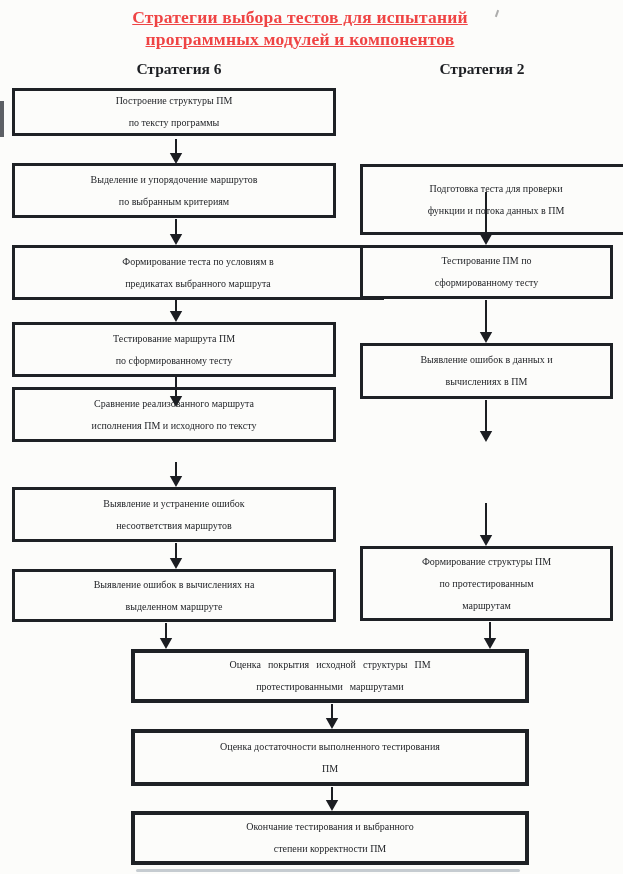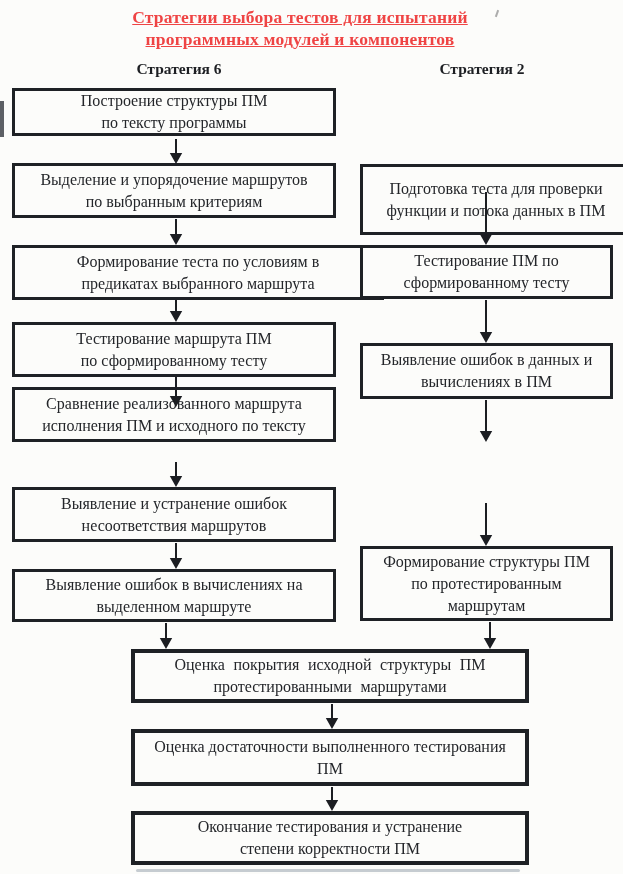--- a/index.html
+++ b/index.html
@@ -42,21 +42,21 @@
   #hdr2 { left: 392px; }
   .box {
     position: absolute;
     box-sizing: border-box;
     border: 3px solid #1e2125;
     background: #fcfcfa;
     display: flex;
     align-items: center;
     justify-content: center;
     text-align: center;
-    font-size: 16px;
+    font-size: 10px;
     line-height: 22px;
     white-space: pre-line;
     color: #24262a;
     padding: 10px 6px;
   }
   .box.thick { border-width: 4px; }
   .box.wide-words { word-spacing: 4.5px; }
   .arrows {
     position: absolute;
     top: 0;
@@ -128,21 +128,21 @@
   <div class="box" style="left:360px; top:343px; width:253px; height:56px;">Выявление ошибок в данных и
 вычислениях в ПМ</div>
   <div class="box" style="left:360px; top:546px; width:253px; height:75px;">Формирование структуры ПМ
 по протестированным
 маршрутам</div>
 
   <div class="box thick wide-words" style="left:131px; top:649px; width:398px; height:54px;">Оценка покрытия исходной структуры ПМ
 протестированными маршрутами</div>
   <div class="box thick" style="left:131px; top:729px; width:398px; height:57px;">Оценка достаточности выполненного тестирования
 ПМ</div>
-  <div class="box thick" style="left:131px; top:811px; width:398px; height:54px;">Окончание тестирования и устранение
+  <div class="box thick" style="left:131px; top:811px; width:398px; height:54px;">Окончание тестирования и выбранного
 степени корректности ПМ</div>
 
   <svg class="arrows" width="623" height="874" viewBox="0 0 623 874">
     <g stroke="#1c1e22" stroke-width="2" fill="#1c1e22">
 
       <g>
           <line x1="176" y1="139" x2="176" y2="155"></line>
           <polygon points="171.5,154 180.5,154 176,162"></polygon>
         </g>
       <g>

